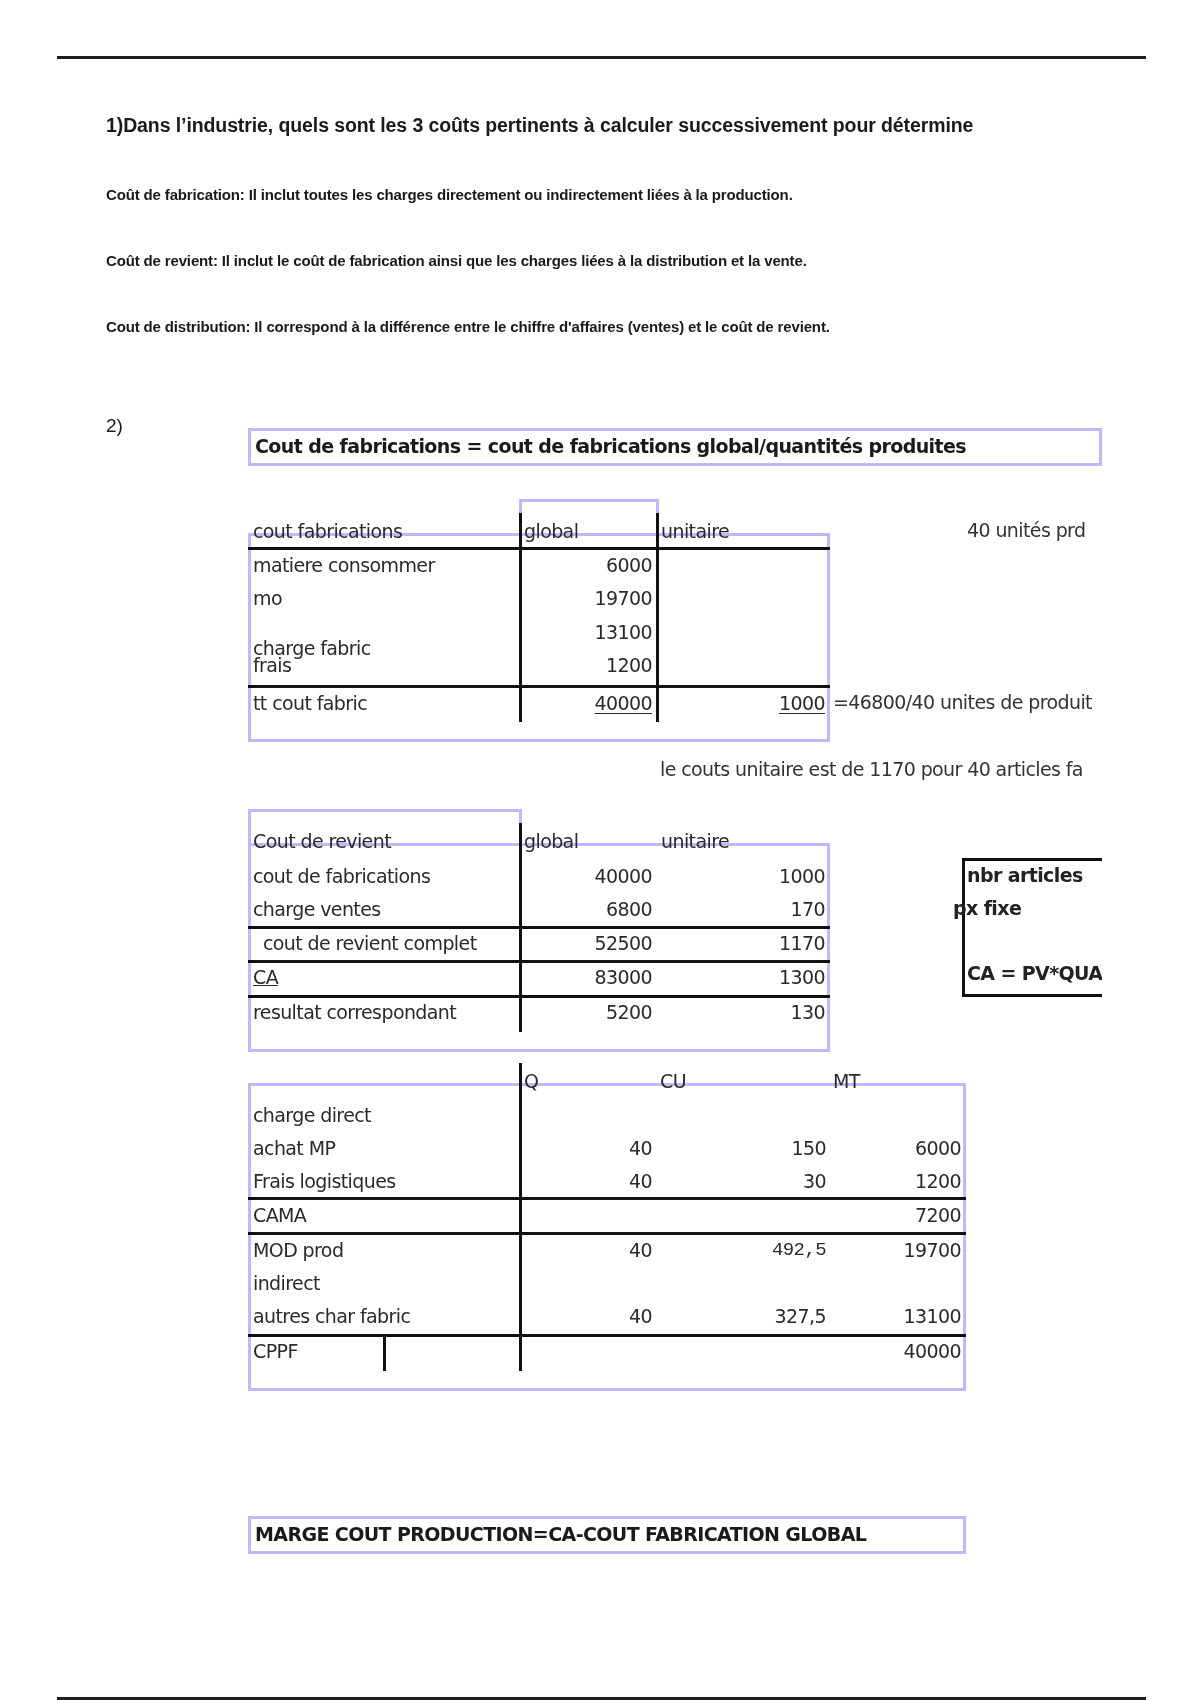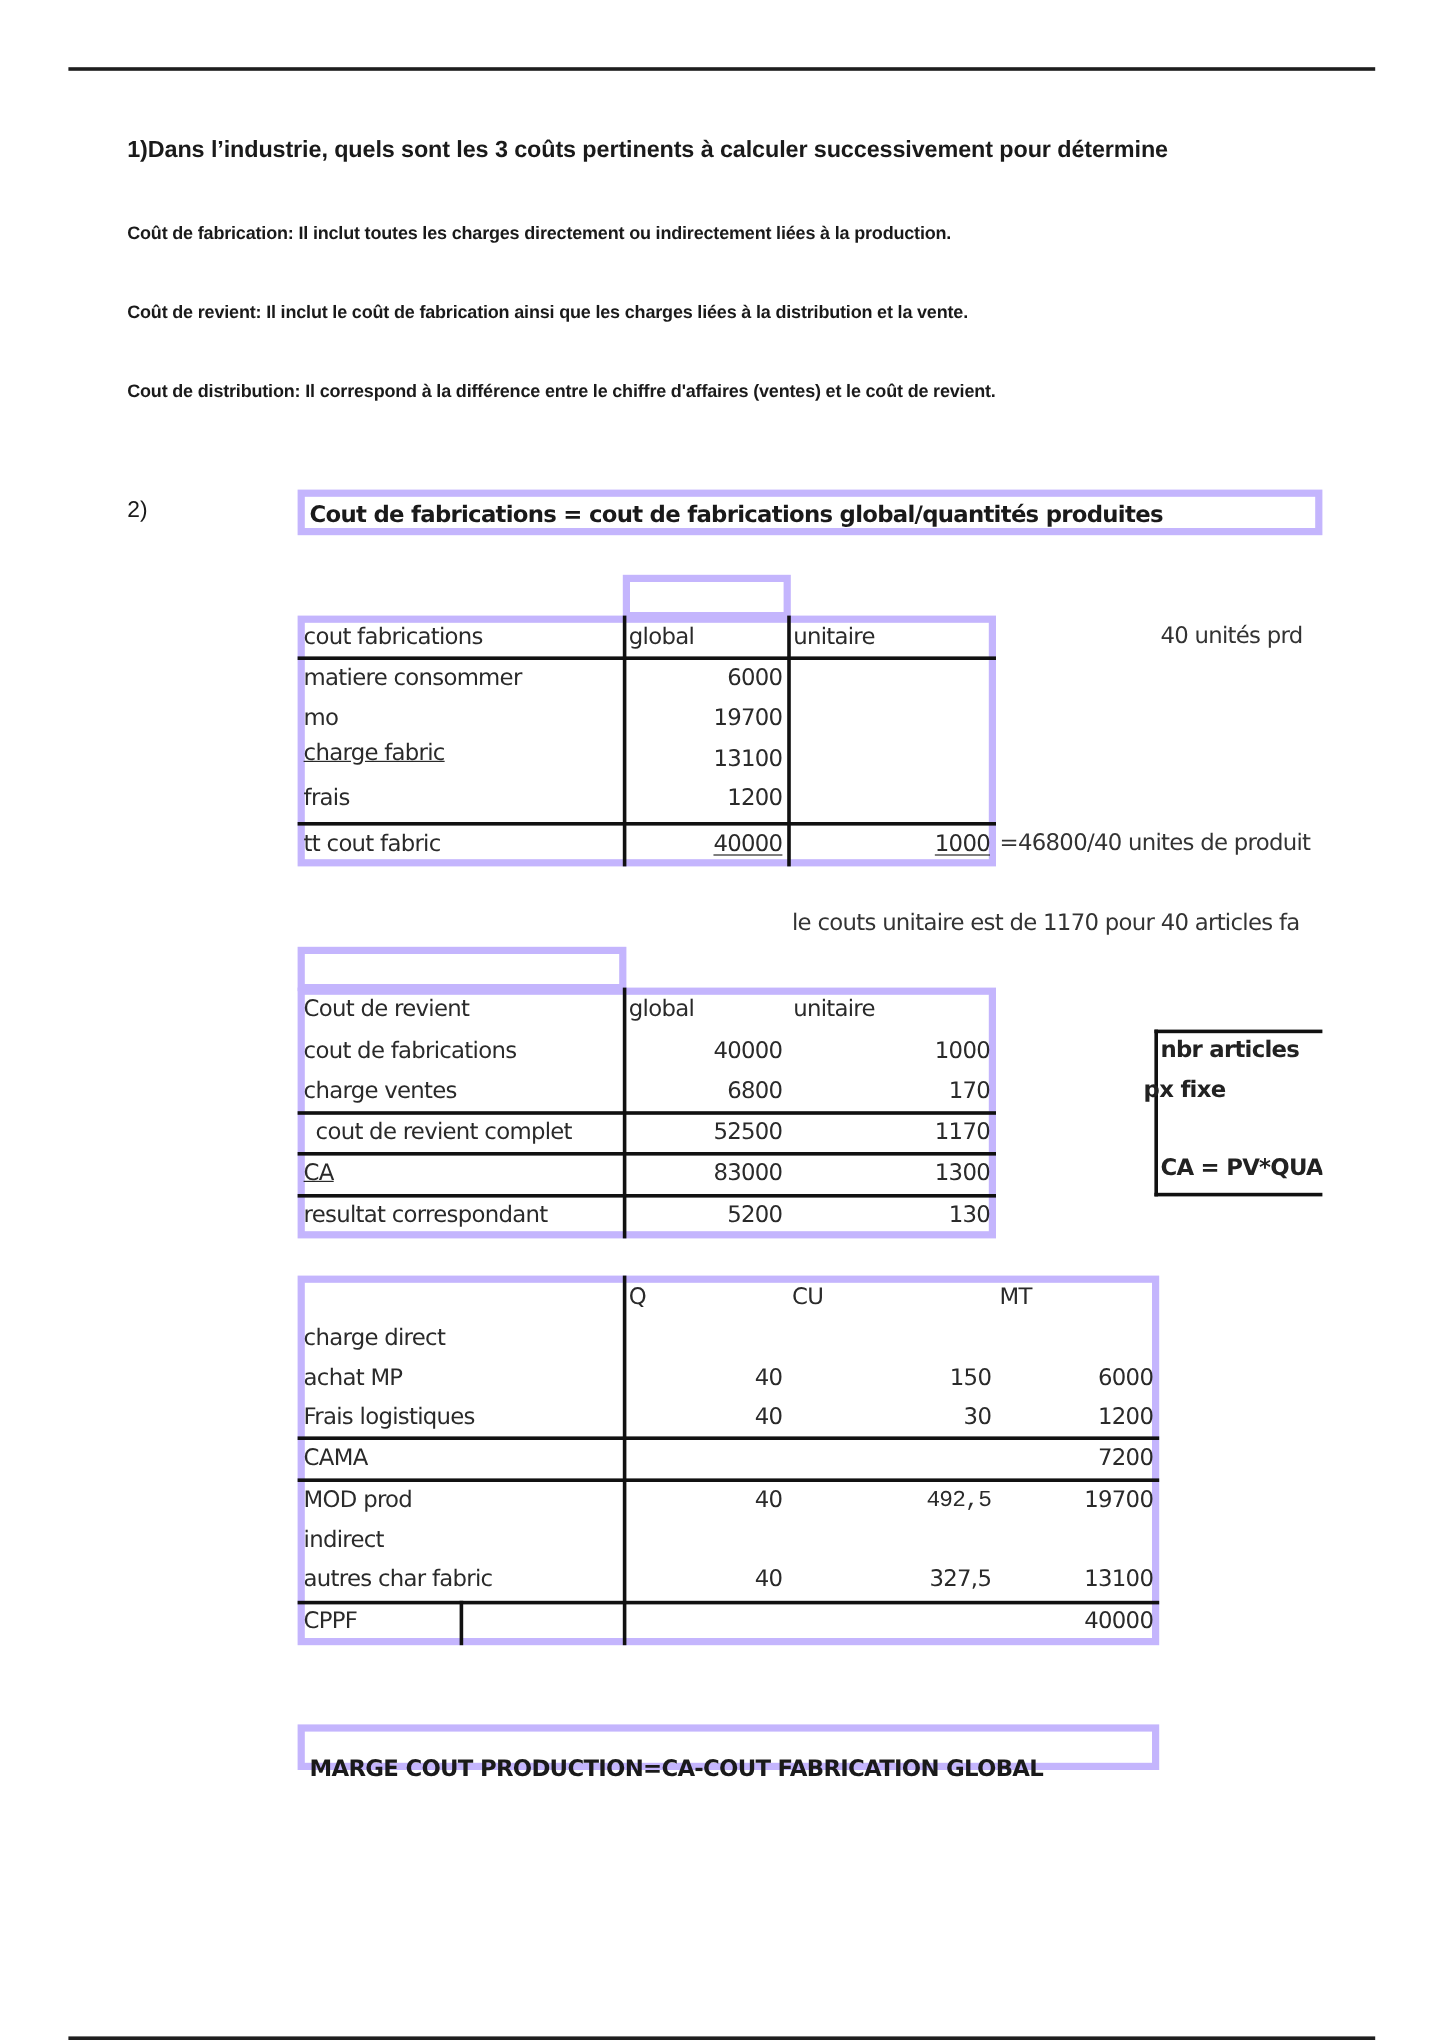--- a/index.html
+++ b/index.html
@@ -4,21 +4,21 @@
 <style>
   html, body { margin: 0; padding: 0; background: #ffffff; }
   body { width: 1200px; height: 1700px; position: relative; overflow: hidden; color: #1a1a1a; }
   .abs { position: absolute; }
   .rule { position: absolute; left: 57px; width: 1089px; height: 3px; background: #1e1e1e; }
   .arial { font-family: "Liberation Sans", sans-serif; }
   .cal { font-family: "DejaVu Sans", sans-serif; }
   .q-title { left: 106px; top: 114px; font-size: 19.5px; font-weight: bold; white-space: nowrap; width: 1000px; overflow: hidden; letter-spacing: -0.1px; }
   .def { left: 106px; font-size: 15px; font-weight: bold; white-space: nowrap; letter-spacing: -0.15px; }
   .q2 { left: 106px; top: 415px; font-size: 19px; }
-  .boxed { position: absolute; border: 6px solid #c4b5fd; box-sizing: border-box; }
+  .boxed { position: absolute; border: 3px solid #c4b5fd; box-sizing: border-box; margin-top: 20px; }
   .formula { left: 248px; top: 408px; width: 854px; height: 38px; font-size: 19px; font-weight: bold; padding: 4px 0 0 4px; white-space: nowrap; overflow: hidden; letter-spacing: -0.6px; }
   .cell { position: absolute; font-family: "DejaVu Sans", sans-serif; font-size: 19px; white-space: nowrap; color: #2a2a2a; letter-spacing: -0.6px; line-height: 24px; }
   .r { text-align: right; }
   .hline { position: absolute; background: #111; height: 3px; }
   .vline { position: absolute; background: #111; width: 3px; }
   .ul { text-decoration: underline; text-underline-offset: 3px; }
   .side-note { font-family: "DejaVu Sans", sans-serif; font-size: 19px; color: #333; white-space: nowrap; letter-spacing: -0.6px; position: absolute; overflow: hidden; }
   .bold { font-weight: bold; color: #222; }
 </style>
 </head>
@@ -51,21 +51,21 @@
 
   <div>
     <div class="cell" style="left:253px; top:553px;">matiere consommer</div>
     <div class="cell r" style="left:522px; width:130px; top:553px;">6000</div>
   </div>
   <div>
     <div class="cell" style="left:253px; top:586px;">mo</div>
     <div class="cell r" style="left:522px; width:130px; top:586px;">19700</div>
   </div>
   <div>
-    <div class="cell" style="left:253px; top:615px;text-decoration:underline;">charge fabric</div>
+    <div class="cell" style="left:253px; top:636px;">charge fabric</div>
     <div class="cell r" style="left:522px; width:130px; top:620px;">13100</div>
   </div>
   <div>
     <div class="cell" style="left:253px; top:653px;">frais</div>
     <div class="cell r" style="left:522px; width:130px; top:653px;">1200</div>
   </div>
   <div>
     <div class="cell" style="left:253px; top:691px;">tt cout fabric</div>
     <div class="cell r" style="left:522px; width:130px; top:691px;"><span class="ul">40000</span></div>
     <div class="cell r" style="left:659px; width:166px; top:691px;"><span class="ul">1000</span></div>
@@ -169,13 +169,13 @@
     <div class="cell r" style="left:560px; width:92px; top:1304px;">40</div>
     <div class="cell r" style="left:720px; width:106px; top:1304px;">327,5</div>
     <div class="cell r" style="left:840px; width:121px; top:1304px;">13100</div>
   </div>
   <div>
     <div class="cell" style="left:253px; top:1339px;">CPPF</div>
     <div class="cell r" style="left:840px; width:121px; top:1339px;">40000</div>
   </div>
 </div>
 
-<div class="boxed cal" style="left:248px; top:1437px; width:718px; height:38px; font-size:19px; font-weight:bold; padding:20px 0 0 4px; white-space:nowrap; letter-spacing:-0.6px;">MARGE COUT PRODUCTION=CA-COUT FABRICATION GLOBAL</div>
+<div class="boxed cal" style="left:248px; top:1496px; width:718px; height:38px; font-size:19px; font-weight:bold; padding:4px 0 0 4px; white-space:nowrap; letter-spacing:-0.6px;">MARGE COUT PRODUCTION=CA-COUT FABRICATION GLOBAL</div>
 
 </body></html>

